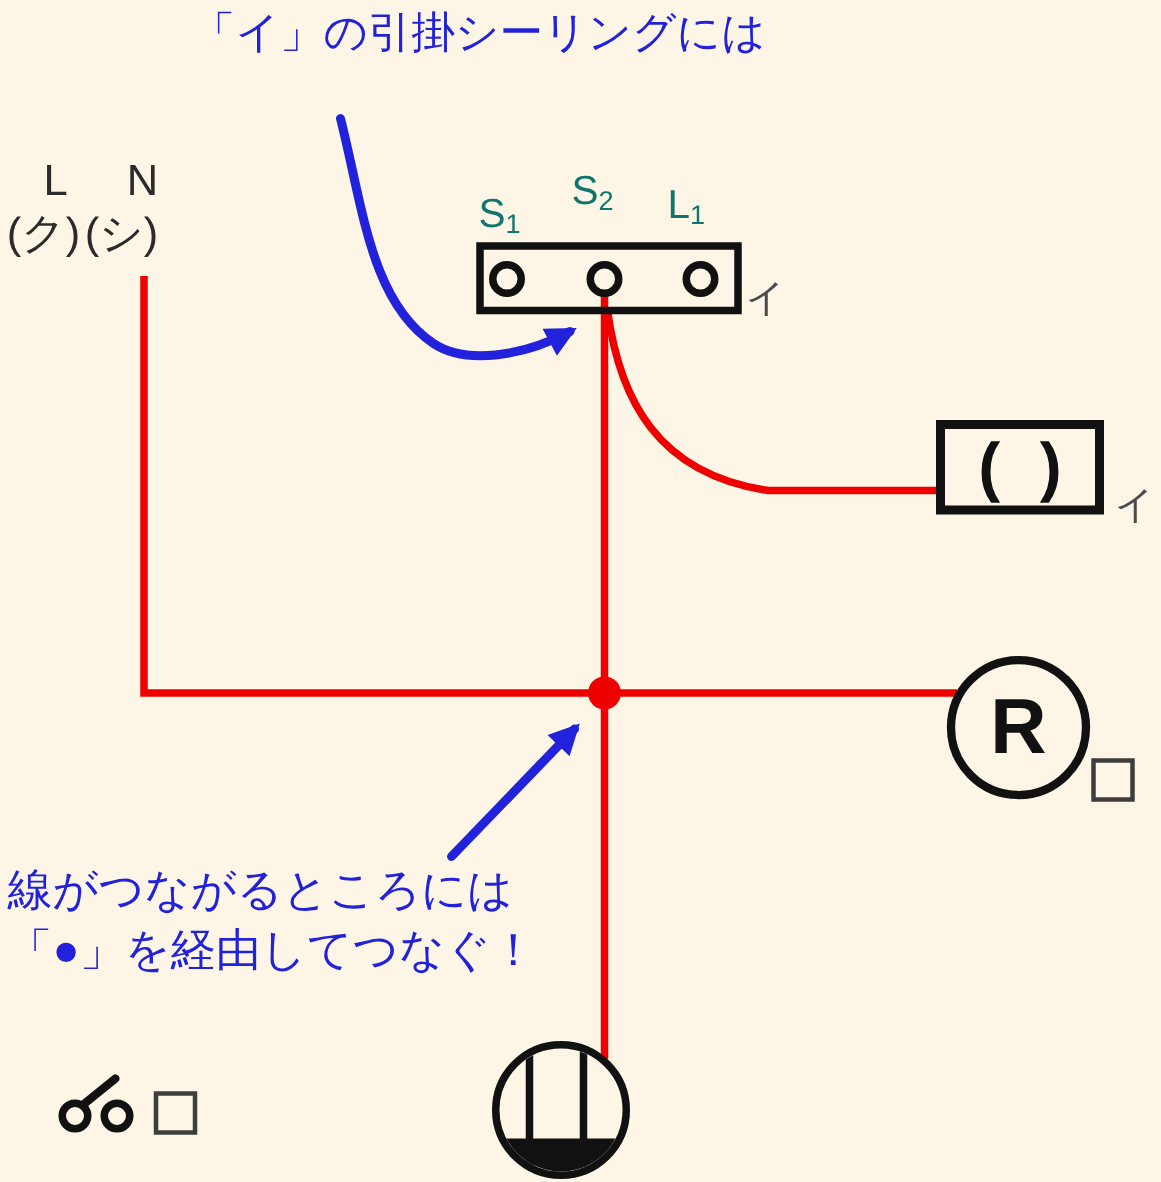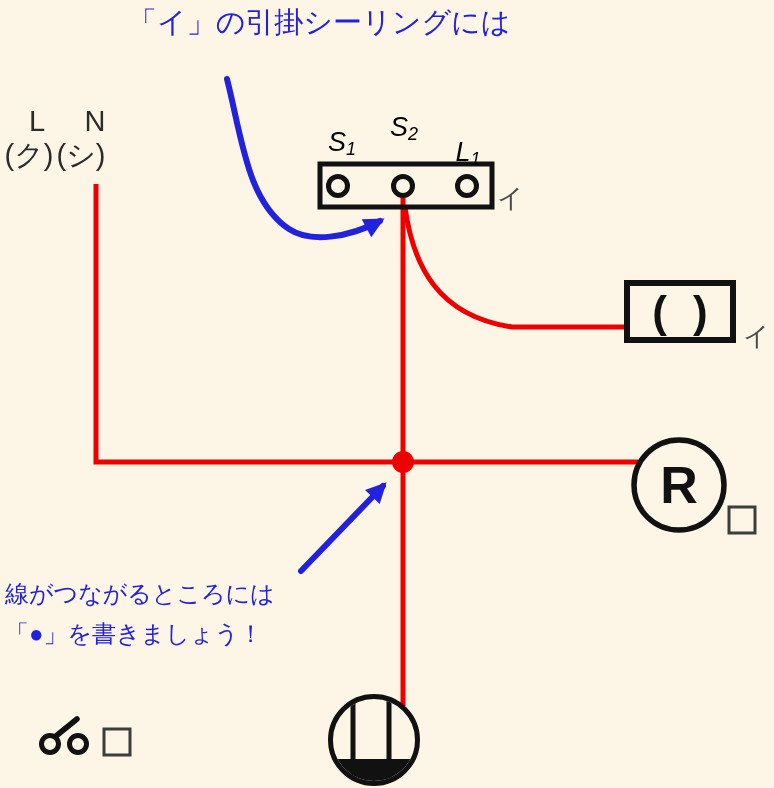--- a/index.html
+++ b/index.html
@@ -7,23 +7,23 @@
     position: relative;
     width: 774px;
     height: 788px;
     background: #fdf6e6;
     font-family: "Liberation Sans", sans-serif;
     overflow: hidden;
   }
   .stage svg { position: absolute; left: 0; top: 0; }
   .t { position: absolute; white-space: nowrap; color: #2b2b2b; }
   .note { color: #2222dd; font-size: 29px; line-height: 38px; font-weight: 500; }
-  .note2 { color: #2222dd; font-size: 24px; line-height: 40px; font-weight: 500; }
+  .note2 { color: #2222dd; font-size: 30px; line-height: 40px; font-weight: 500; }
   .srclabel { font-size: 29px; text-align: center; }
-  .termlabel { font-size: 27px; text-align: center; width: 46px; color: #000000; font-style: italic; }
+  .termlabel { font-size: 27px; width: 46px; color: #0f766e; }
   .sub { font-size: 18px; vertical-align: -4px; }
   .sub-note { font-size: 21px; vertical-align: -5px; }
   .circuit { font-size: 26px; color: #4a4a4a; }
   .rosette-sym {
     position: absolute; left: 627px; top: 283px; width: 106px; height: 57px;
     display: flex; align-items: center; justify-content: center;
     font-size: 44px; font-weight: 700; letter-spacing: 7px; padding-left: 7px;
     box-sizing: border-box; color: #111;
   }
   .r-letter {
@@ -89,27 +89,27 @@
     <div>「イ」の引掛シーリングには</div>
   </div>
 
   <div class="t srclabel" style="left:21px; top:105px; width:32px;">L</div>
   <div class="t srclabel" style="left:79px; top:105px; width:32px;">N</div>
   <div class="t srclabel" style="left:1px; top:136px; width:56px;">(ク)</div>
   <div class="t srclabel" style="left:52px; top:136px; width:58px;">(シ)</div>
 
   <div class="t termlabel" style="left:319px; top:127px;"><span>S</span><span class="sub">1</span></div>
   <div class="t termlabel" style="left:381px; top:112px;"><span>S</span><span class="sub">2</span></div>
-  <div class="t termlabel" style="left:445px; top:137px;"><span>L</span><span class="sub">1</span></div>
+  <div class="t termlabel" style="left:445px; top:121px;"><span>L</span><span class="sub">1</span></div>
 
   <div class="t circuit" style="left:497px; top:181px;">イ</div>
   <div class="t circuit" style="left:743px; top:319px;">イ</div>
 
   <div class="rosette-sym t">( )</div>
 
   <div class="r-letter t">R</div>
 
   <div class="t note2" style="left:5px; top:574px;">
     <div>線がつながるところには</div>
-    <div>「●」を書きましょう！</div>
+    <div>「●」を経由してつなぐ！</div>
   </div>
 
 </div>
 
 </body></html>

